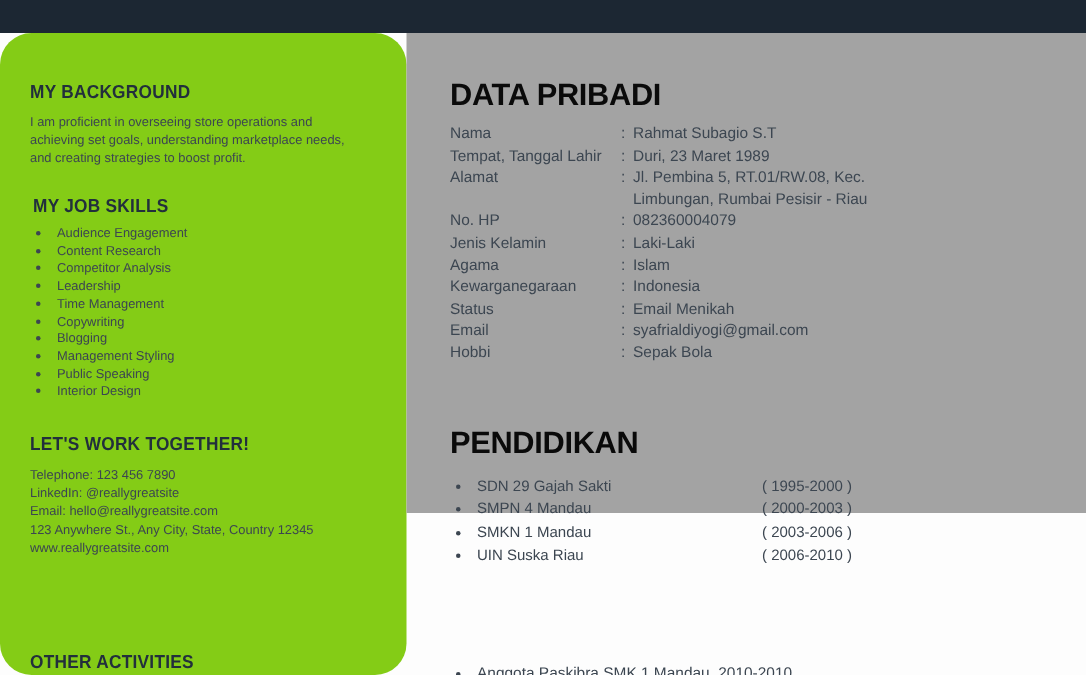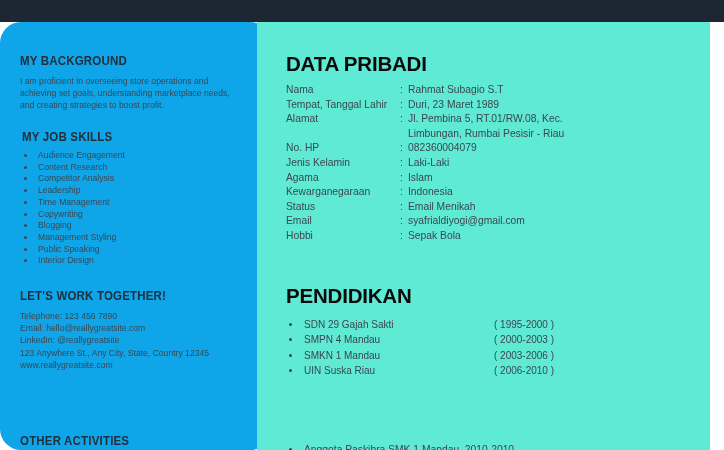--- a/index.html
+++ b/index.html
@@ -28,21 +28,21 @@
     height: 22px;
     background: #1c2733;
   }
 
   
   #sidebar {
     position: absolute;
     top: 22px; left: 0;
     width: 271px;
     height: 428px;
-    background: #0ea5e9;
+    background: #84cc16;
     padding: 0;
     border-radius: 21px;
   }
 
   .side-heading {
     font-family: "Liberation Sans Narrow", "Liberation Sans", sans-serif;
     font-weight: bold;
     font-size: 12.5px;
     letter-spacing: 0.2px;
     color: #222f3c;
@@ -73,24 +73,24 @@
 
   #work-heading { position: absolute; left: 20px; top: 267px; }
   #contact-block{ position: absolute; left: 20px; top: 288px; width: 240px; }
   #contact-block .cline { white-space: nowrap; }
 
   #other-heading{ position: absolute; left: 20px; top: 412px; }
 
   
   #main {
     position: absolute;
-    top: 22px; left: 257px;
+    top: 22px; left: 271px;
     width: 453px;
-    height: 428px;
-    background: #5eead4;
+    height: 320px;
+    background: #a3a3a3;
   }
 
   .sec-heading {
     font-family: "Liberation Sans", sans-serif;
     font-weight: bold;
     font-size: 20.5px;
     letter-spacing: -0.2px;
     color: #0a0a0a;
   }
 
@@ -161,22 +161,22 @@
       <li>Blogging</li>
       <li>Management Styling</li>
       <li>Public Speaking</li>
       <li>Interior Design</li>
     </ul>
 
     <div id="work-heading" class="side-heading">LET'S WORK TOGETHER!</div>
 
     <div id="contact-block" class="side-body">
       <div class="cline">Telephone: 123 456 7890</div>
+      <div class="cline">LinkedIn: @reallygreatsite</div>
       <div class="cline">Email: hello@reallygreatsite.com</div>
-      <div class="cline">LinkedIn: @reallygreatsite</div>
       <div class="cline">123 Anywhere St., Any City, State, Country 12345</div>
       <div class="cline">www.reallygreatsite.com</div>
     </div>
 
     <div id="other-heading" class="side-heading">OTHER ACTIVITIES</div>
   </div>
 
   <div id="main">
 
     <div id="h-pribadi" class="sec-heading">DATA PRIBADI</div>

